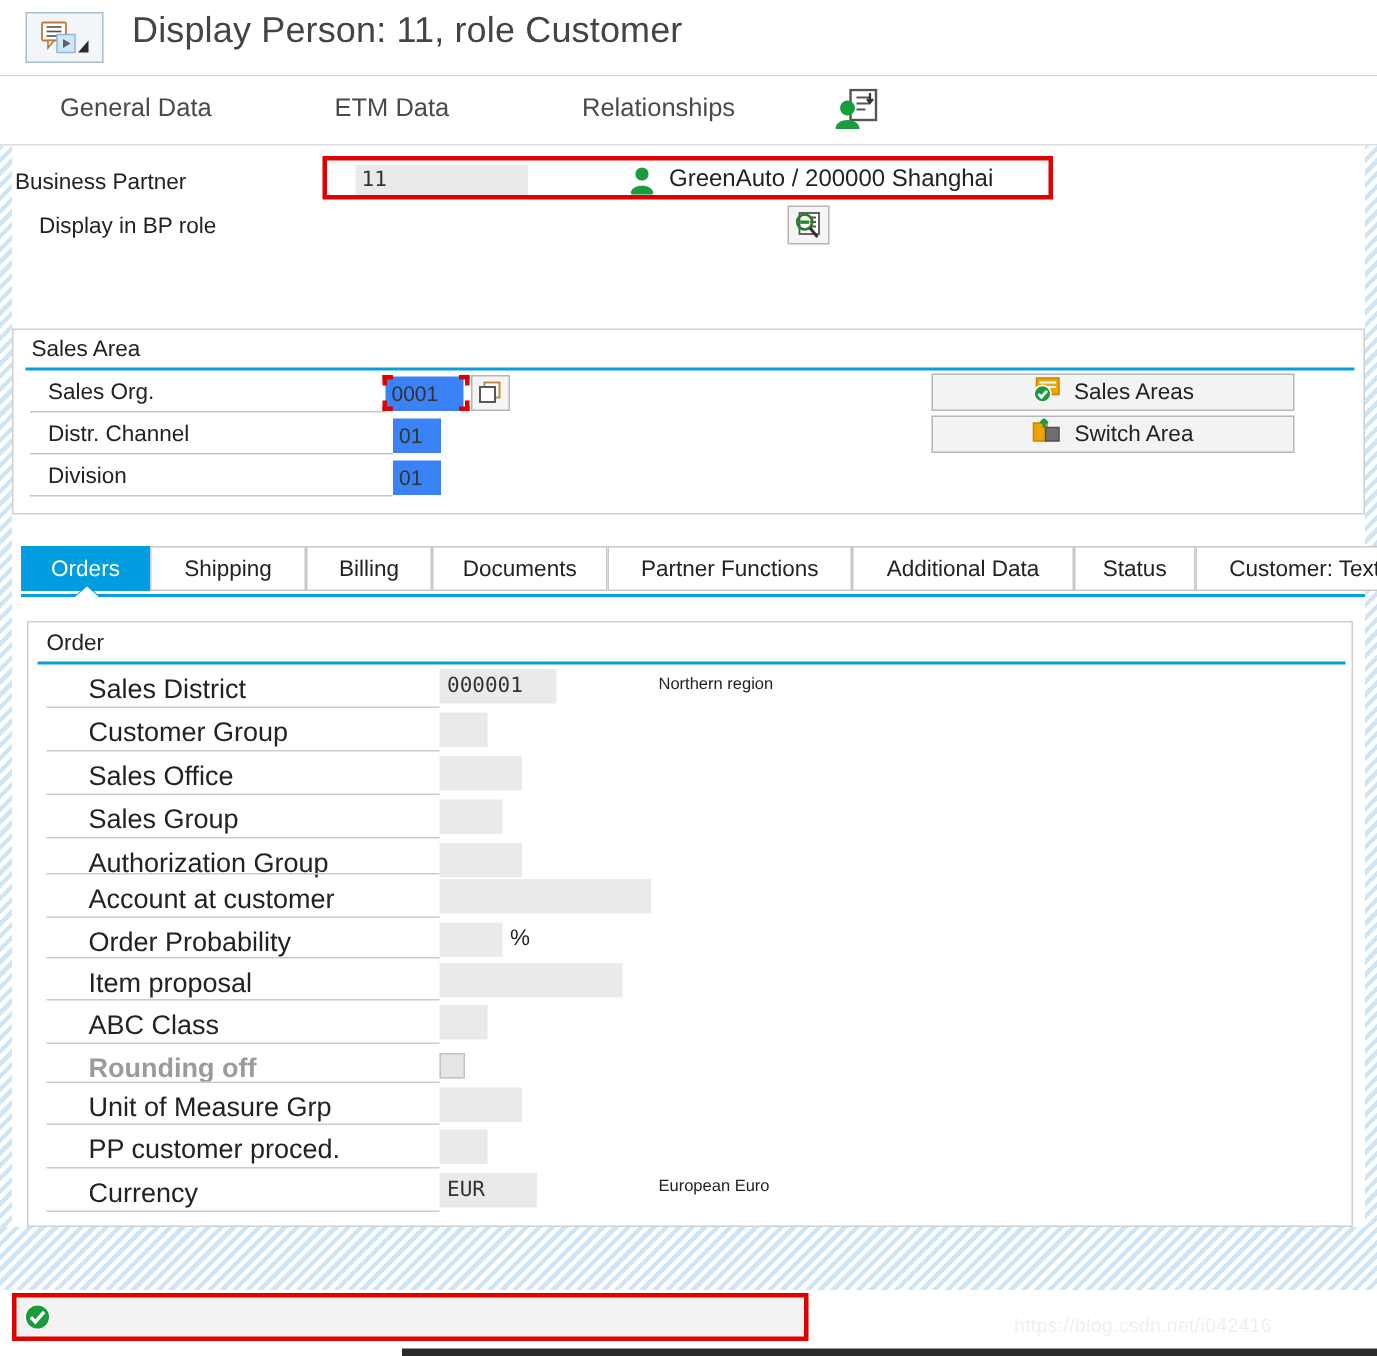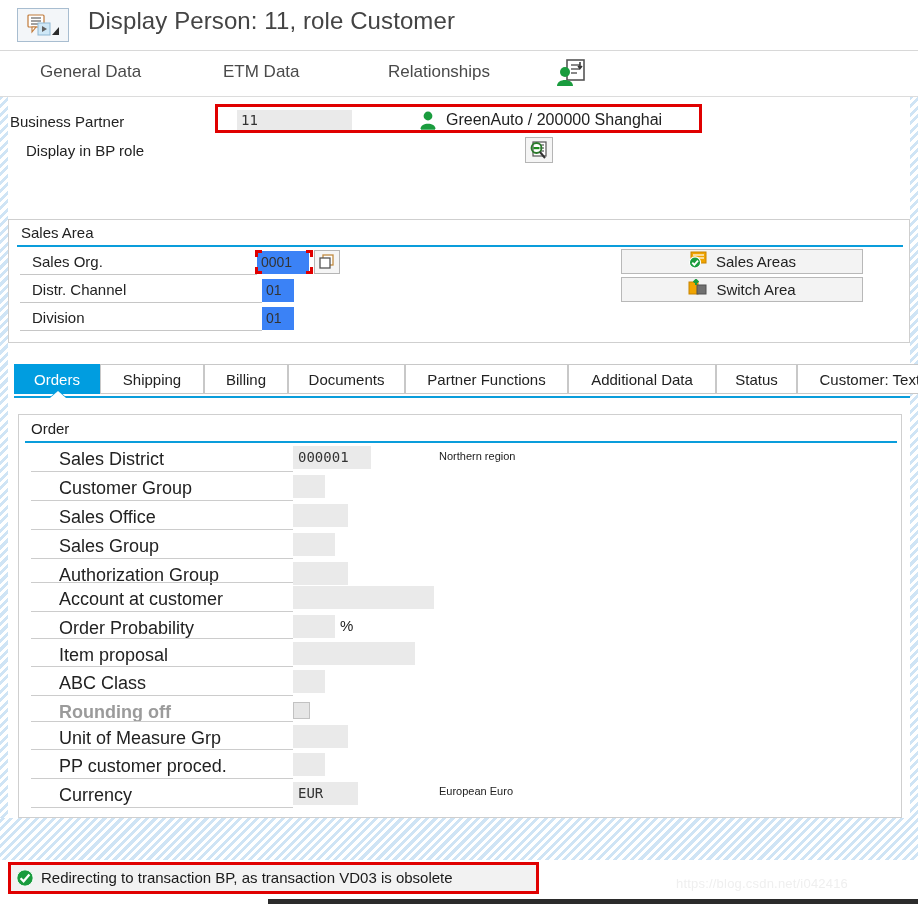--- a/index.html
+++ b/index.html
@@ -432,17 +432,16 @@
   <div class="fld-desc" style="top:450px">Northern region</div>
   <div class="fld-desc" style="top:785px">European Euro</div>
 
   <div id="status-redbox"></div>
   <div id="status-icon">
     <svg width="18" height="18" viewBox="0 0 18 18">
       <circle cx="9" cy="9" r="8.2" fill="#1a9c3e" stroke="#ffffff" stroke-width="1"></circle>
       <path d="M4.6 9.2 L7.6 12.3 L13.4 5.6" stroke="#ffffff" stroke-width="2.3" fill="none"></path>
     </svg>
   </div>
-  <div id="status-text">Redirecting to transaction BP, as transaction VD03 is obsolete</div>
   <div id="watermark">https://blog.csdn.net/i042416</div>
   <div id="bottom-edge"></div>
 
 </div>
 
 </body></html>

